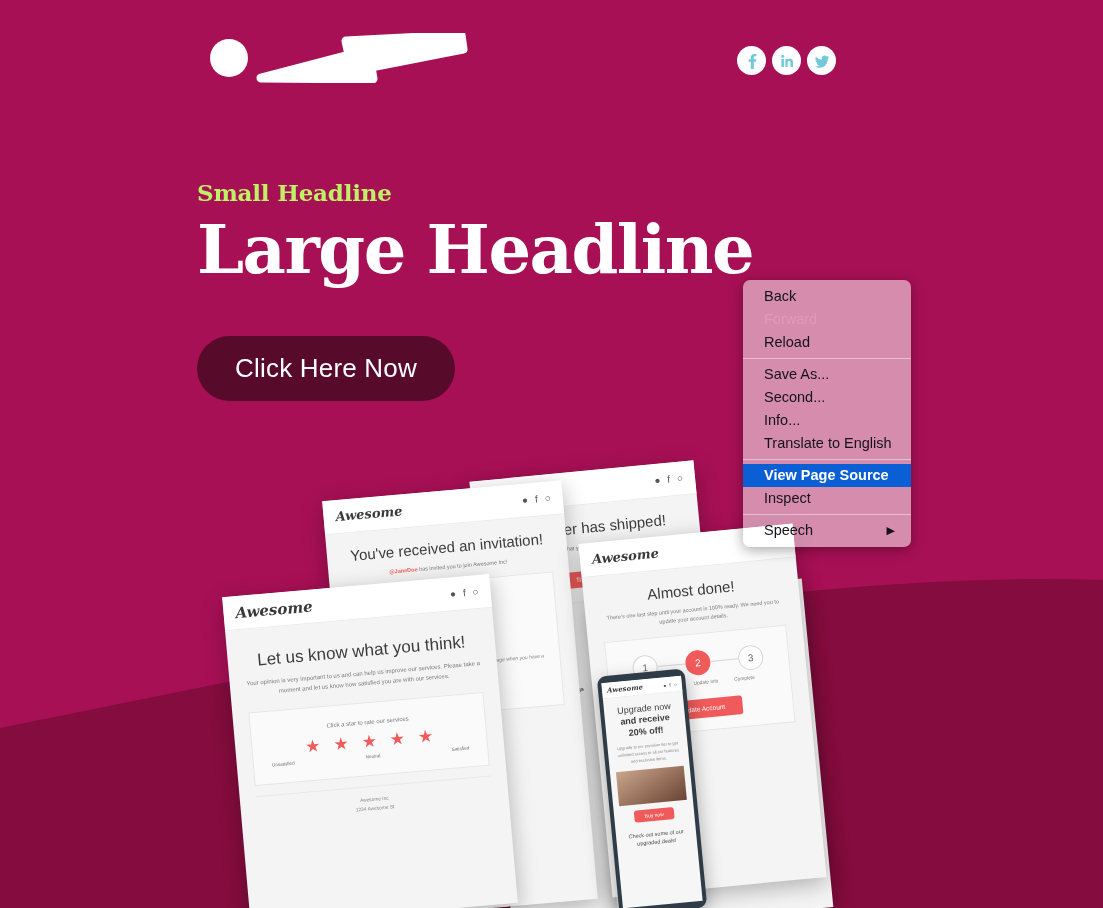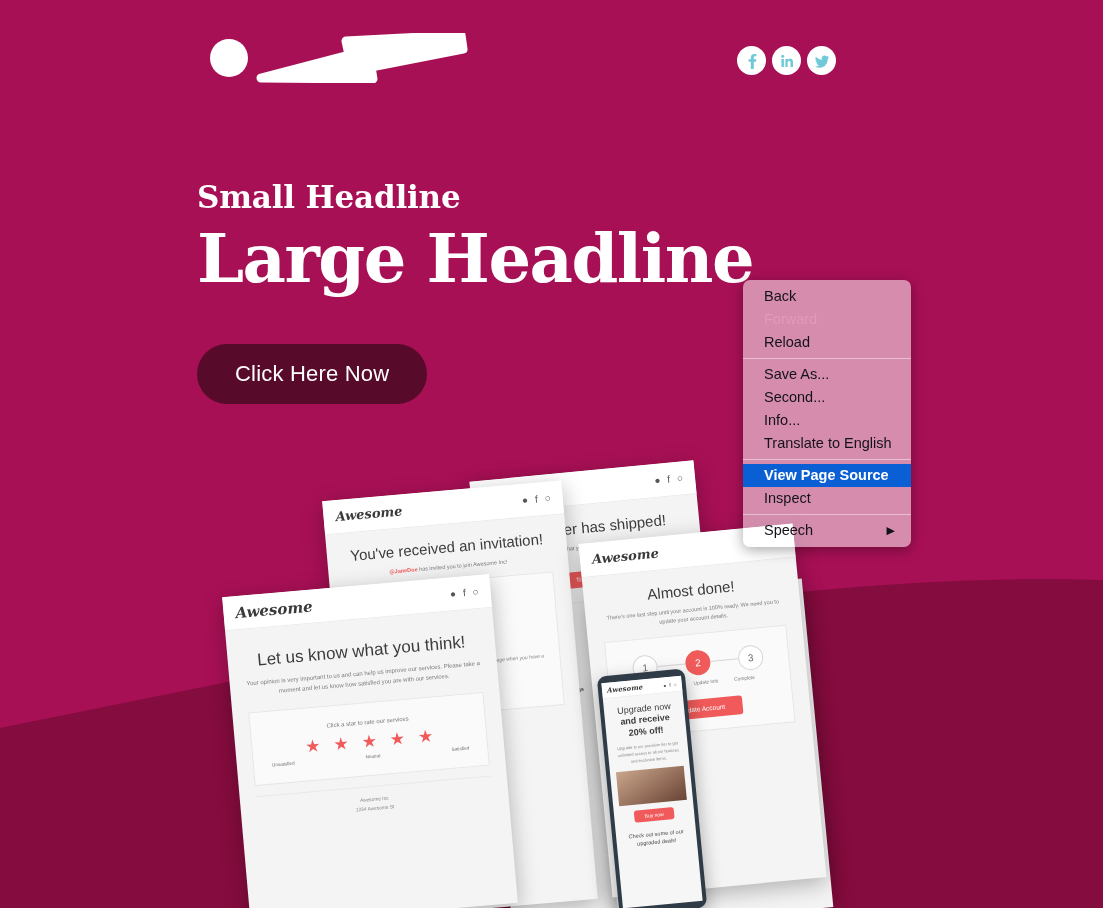--- a/index.html
+++ b/index.html
@@ -55,40 +55,40 @@
 
   
   .hero {
     position: absolute;
     left: 197px; top: 180px;
     z-index: 25;
   }
   .small-headline {
     font-family: "DejaVu Serif", "Liberation Serif", serif;
     font-weight: bold;
-    font-size: 31px;
-    color: #ffffff;
+    font-size: 23px;
+    color: #bef264;
     letter-spacing: -0.2px;
     line-height: 1.1;
   }
   .large-headline {
     font-family: "DejaVu Serif", "Liberation Serif", serif;
     font-weight: bold;
     font-size: 67px;
     color: #ffffff;
     margin-top: 10px;
     letter-spacing: -1.5px;
     line-height: 1.05;
   }
   .cta {
     display: inline-block;
     margin-top: 50px;
     background: #580a2b;
     color: #ffffff;
-    font-size: 22px;
+    font-size: 26px;
     font-family: "Liberation Sans", sans-serif;
     padding: 17px 38px;
     border: none;
     border-radius: 40px;
     cursor: pointer;
     letter-spacing: 0.2px;
   }
 
   
   .mockups {

